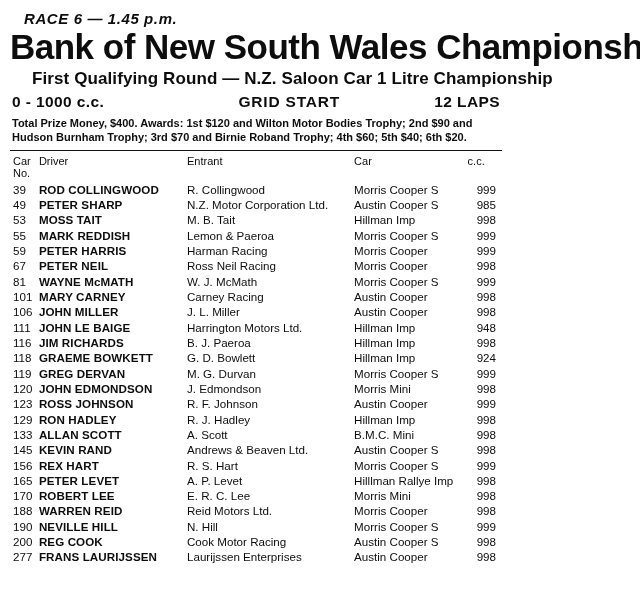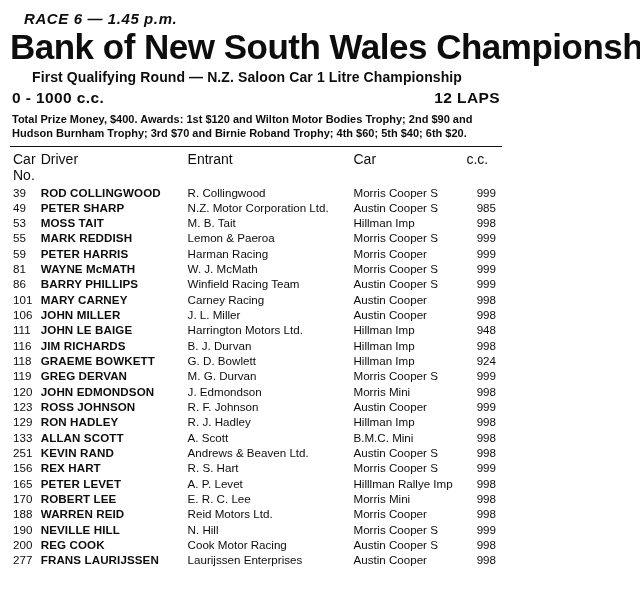--- a/index.html
+++ b/index.html
@@ -33,21 +33,21 @@
   .main-title {
     font-size: 35px;
     font-weight: bold;
     letter-spacing: -0.5px;
     line-height: 1.02;
     margin: 2px 0 4px 0;
     text-align: left;
     white-space: nowrap;
   }
   .subtitle {
-    font-size: 14px;
+    font-size: 17px;
     font-weight: bold;
     letter-spacing: 0.1px;
     margin: 2px 0 4px 22px;
     white-space: nowrap;
   }
   .classline {
     display: flex;
     justify-content: space-between;
     align-items: flex-end;
     font-size: 15.5px;
@@ -74,21 +74,21 @@
   
   table.entries {
     width: 100%;
     border-collapse: collapse;
     font-size: 11.6px;
     margin-top: 3px;
   }
   table.entries th {
     text-align: left;
     font-weight: normal;
-    font-size: 14px;
+    font-size: 11px;
     padding: 1px 0 2px 0;
     vertical-align: top;
     line-height: 1.15;
   }
   table.entries td {
     padding: 0.6px 0;
     line-height: 1.22;
     vertical-align: top;
     white-space: nowrap;
   }
@@ -110,20 +110,21 @@
 <div class="page">
 
   <div class="race-line">RACE 6 — 1.45 p.m.</div>
 
   <div class="main-title">Bank of New South Wales Championship</div>
 
   <div class="subtitle">First Qualifying Round — N.Z. Saloon Car 1 Litre Championship</div>
 
   <div class="classline">
     <span class="cc">0 - 1000 c.c.</span>
+    <span class="grid">GRID START</span>
     <span class="laps">12 LAPS</span>
   </div>
 
   <div class="prize">Total Prize Money, $400. Awards: 1st $120 and Wilton Motor Bodies Trophy; 2nd $90 and Hudson Burnham Trophy; 3rd $70 and Birnie Roband Trophy; 4th $60; 5th $40; 6th $20.</div>
 
   <hr class="rule">
 
   <table class="entries">
     <thead>
       <tr>
@@ -167,31 +168,31 @@
           <td class="col-cc">999</td>
         </tr>
         <tr>
           <td class="col-no">59</td>
           <td class="col-driver">PETER HARRIS</td>
           <td class="col-ent">Harman Racing</td>
           <td class="col-car">Morris  Cooper</td>
           <td class="col-cc">999</td>
         </tr>
         <tr>
+          <td class="col-no">67</td>
+          <td class="col-driver">PETER NEIL</td>
+          <td class="col-ent">Ross Neil Racing</td>
+          <td class="col-car">Morris  Cooper</td>
+          <td class="col-cc">998</td>
+        </tr>
+        <tr>
           <td class="col-no">81</td>
           <td class="col-driver">WAYNE McMATH</td>
           <td class="col-ent">W. J. McMath</td>
           <td class="col-car">Morris  Cooper  S</td>
-          <td class="col-cc">999</td>
-        </tr>
-        <tr>
-          <td class="col-no">86</td>
-          <td class="col-driver">BARRY PHILLIPS</td>
-          <td class="col-ent">Winfield Racing Team</td>
-          <td class="col-car">Austin  Cooper  S</td>
           <td class="col-cc">999</td>
         </tr>
         <tr>
           <td class="col-no">101</td>
           <td class="col-driver">MARY CARNEY</td>
           <td class="col-ent">Carney Racing</td>
           <td class="col-car">Austin  Cooper</td>
           <td class="col-cc">998</td>
         </tr>
         <tr>
@@ -204,21 +205,21 @@
         <tr>
           <td class="col-no">111</td>
           <td class="col-driver">JOHN LE BAIGE</td>
           <td class="col-ent">Harrington Motors Ltd.</td>
           <td class="col-car">Hillman  Imp</td>
           <td class="col-cc">948</td>
         </tr>
         <tr>
           <td class="col-no">116</td>
           <td class="col-driver">JIM RICHARDS</td>
-          <td class="col-ent">B. J. Durvan</td>
+          <td class="col-ent">B. J. Paeroa</td>
           <td class="col-car">Hillman  Imp</td>
           <td class="col-cc">998</td>
         </tr>
         <tr>
           <td class="col-no">118</td>
           <td class="col-driver">GRAEME BOWKETT</td>
           <td class="col-ent">G. D. Bowlett</td>
           <td class="col-car">Hillman  Imp</td>
           <td class="col-cc">924</td>
         </tr>
@@ -251,21 +252,21 @@
           <td class="col-cc">998</td>
         </tr>
         <tr>
           <td class="col-no">133</td>
           <td class="col-driver">ALLAN SCOTT</td>
           <td class="col-ent">A. Scott</td>
           <td class="col-car">B.M.C.  Mini</td>
           <td class="col-cc">998</td>
         </tr>
         <tr>
-          <td class="col-no">251</td>
+          <td class="col-no">145</td>
           <td class="col-driver">KEVIN RAND</td>
           <td class="col-ent">Andrews &amp; Beaven Ltd.</td>
           <td class="col-car">Austin  Cooper  S</td>
           <td class="col-cc">998</td>
         </tr>
         <tr>
           <td class="col-no">156</td>
           <td class="col-driver">REX HART</td>
           <td class="col-ent">R. S. Hart</td>
           <td class="col-car">Morris  Cooper  S</td>

